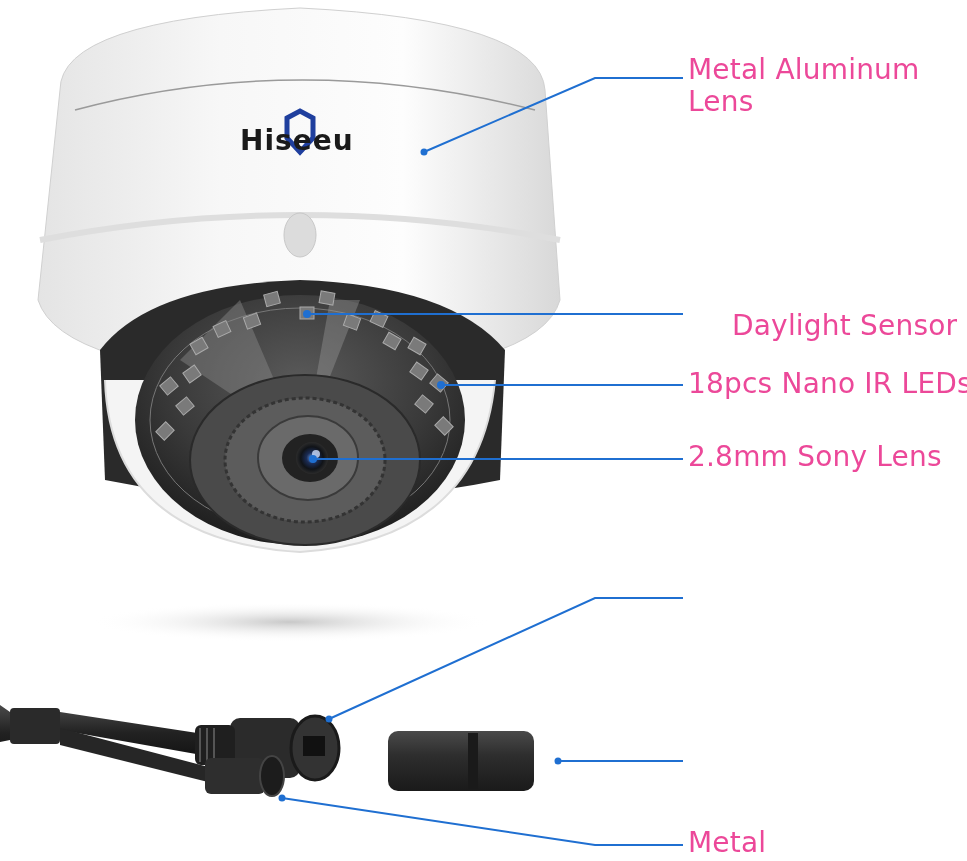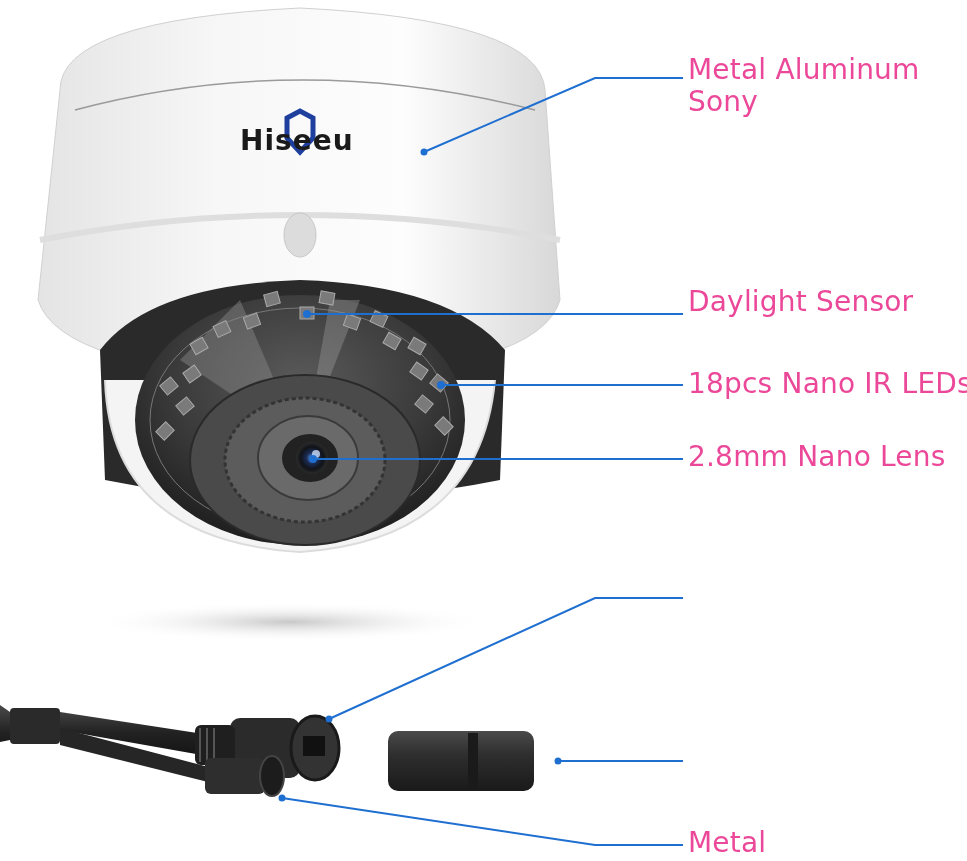--- a/index.html
+++ b/index.html
@@ -145,19 +145,19 @@
       <circle cx="441" cy="385" r="4"></circle>
       <circle cx="313" cy="459" r="4"></circle>
       <circle cx="329" cy="719" r="3.5"></circle>
       <circle cx="558" cy="761" r="3.5"></circle>
       <circle cx="282" cy="798" r="3.5"></circle>
     </g>
   </svg>
 
   <div class="label two" style="top:54px;">
     <span>Metal Aluminum</span><br>
-    <span>Sony</span>
+    <span>Lens</span>
   </div>
-  <div class="label" style="top:286px;">Daylight Sensor</div>
+  <div class="label" style="top:310px;margin-left:44px;">Daylight Sensor</div>
   <div class="label" style="top:368px;">18pcs Nano IR LEDs</div>
-  <div class="label" style="top:441px;">2.8mm Nano Lens</div>
+  <div class="label" style="top:441px;">2.8mm Sony Lens</div>
   <div class="label" style="top:827px;">Metal</div>
 </div>
 
 </body></html>

